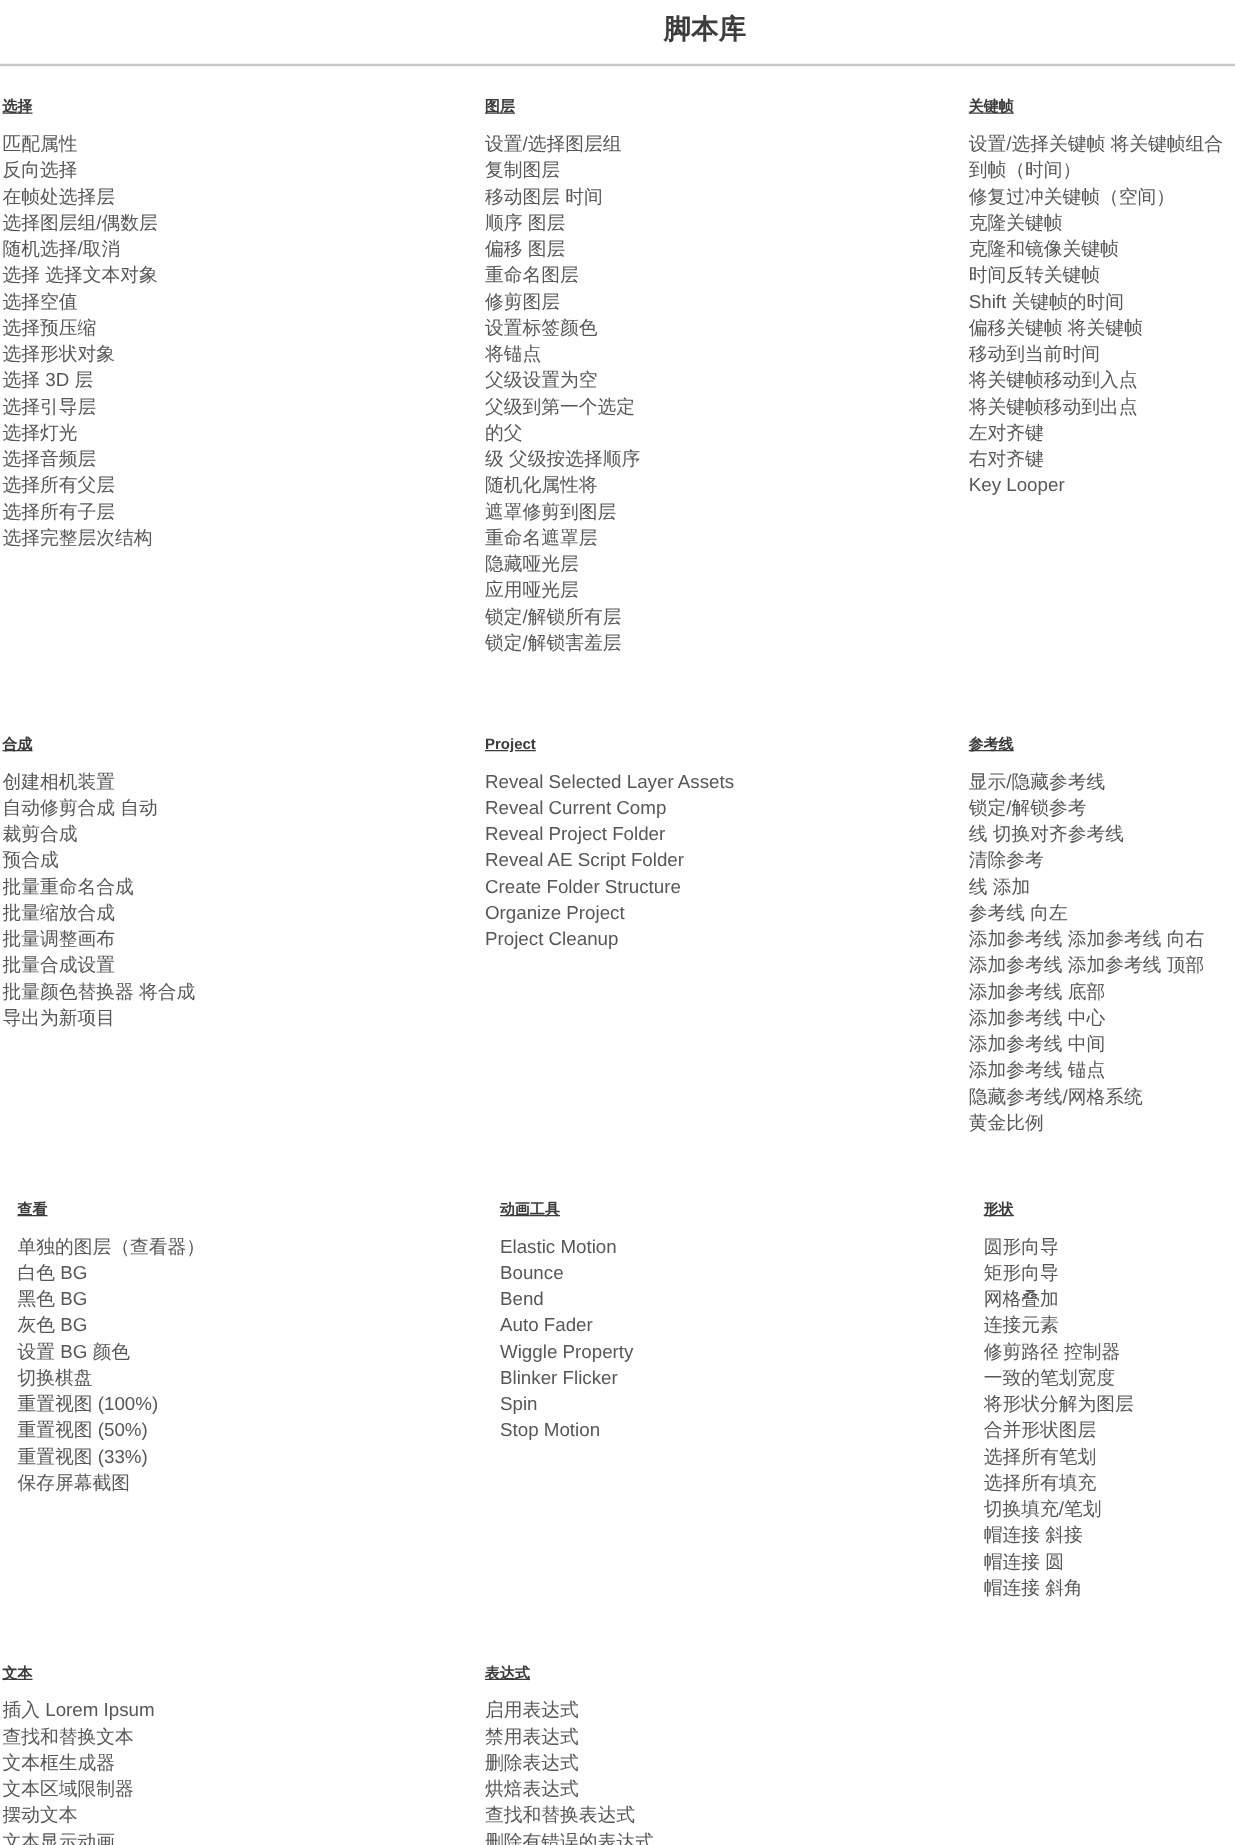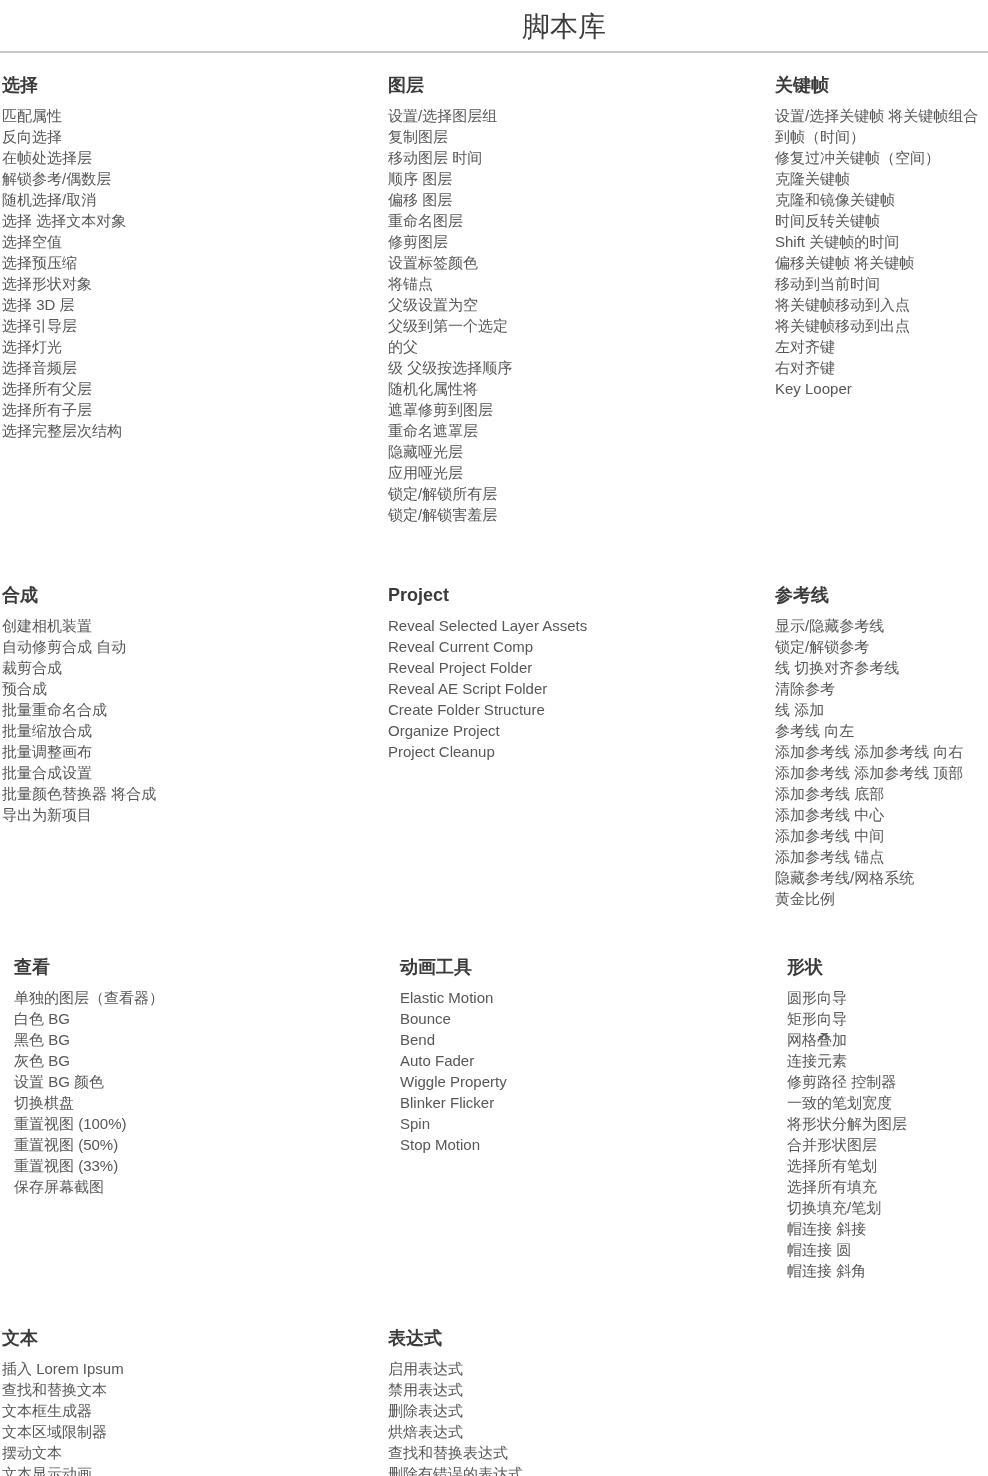--- a/index.html
+++ b/index.html
@@ -13,47 +13,48 @@
     overflow: hidden;
     position: relative;
     font-family: "Liberation Sans", "DejaVu Sans", sans-serif;
     -webkit-font-smoothing: antialiased;
   }
   .page-title {
     position: absolute;
     top: 8px;
     left: 564px;
     transform: translateX(-50%);
-    font-size: 28px;
-    font-weight: 400;
+    font-size: 22px;
+    font-weight: 700;
     color: #3c3c3c;
     white-space: nowrap;
   }
   .divider {
     margin-top: 51px;
     height: 2px;
     background: #c6c6c6;
   }
   .row {
     display: grid;
     grid-template-columns: 388px 387px 213px;
     align-items: start;
   }
   .row-1 { margin-top: 22px; }
   .row-2 { margin-top: 60px; }
   .row-3 { margin-top: 48px; padding-left: 12px; }
   .row-4 { margin-top: 47px; }
   .row > .section:first-child { padding-left: 2px; }
   .section-title {
     margin: 0 0 10px 0;
-    font-size: 18px;
+    font-size: 12px;
     line-height: 20px;
     font-weight: 700;
     color: #3b3b3b;
     white-space: nowrap;
+    text-decoration: underline;
   }
   .item {
     font-size: 15px;
     line-height: 21px;
     color: #575757;
     white-space: nowrap;
   }
 </style>
 </head>
 <body>
@@ -62,21 +63,21 @@
   <div class="page-title">脚本库</div>
   <div class="divider"></div>
   <div id="content">
       <div class="row row-1">
         <section class="section">
     <h2 class="section-title">选择</h2>
     <div class="items">
             <div class="item">匹配属性</div>
             <div class="item">反向选择</div>
             <div class="item">在帧处选择层</div>
-            <div class="item">解锁参考/偶数层</div>
+            <div class="item">选择图层组/偶数层</div>
             <div class="item">随机选择/取消</div>
             <div class="item">选择 选择文本对象</div>
             <div class="item">选择空值</div>
             <div class="item">选择预压缩</div>
             <div class="item">选择形状对象</div>
             <div class="item">选择 3D 层</div>
             <div class="item">选择引导层</div>
             <div class="item">选择灯光</div>
             <div class="item">选择音频层</div>
             <div class="item">选择所有父层</div>

